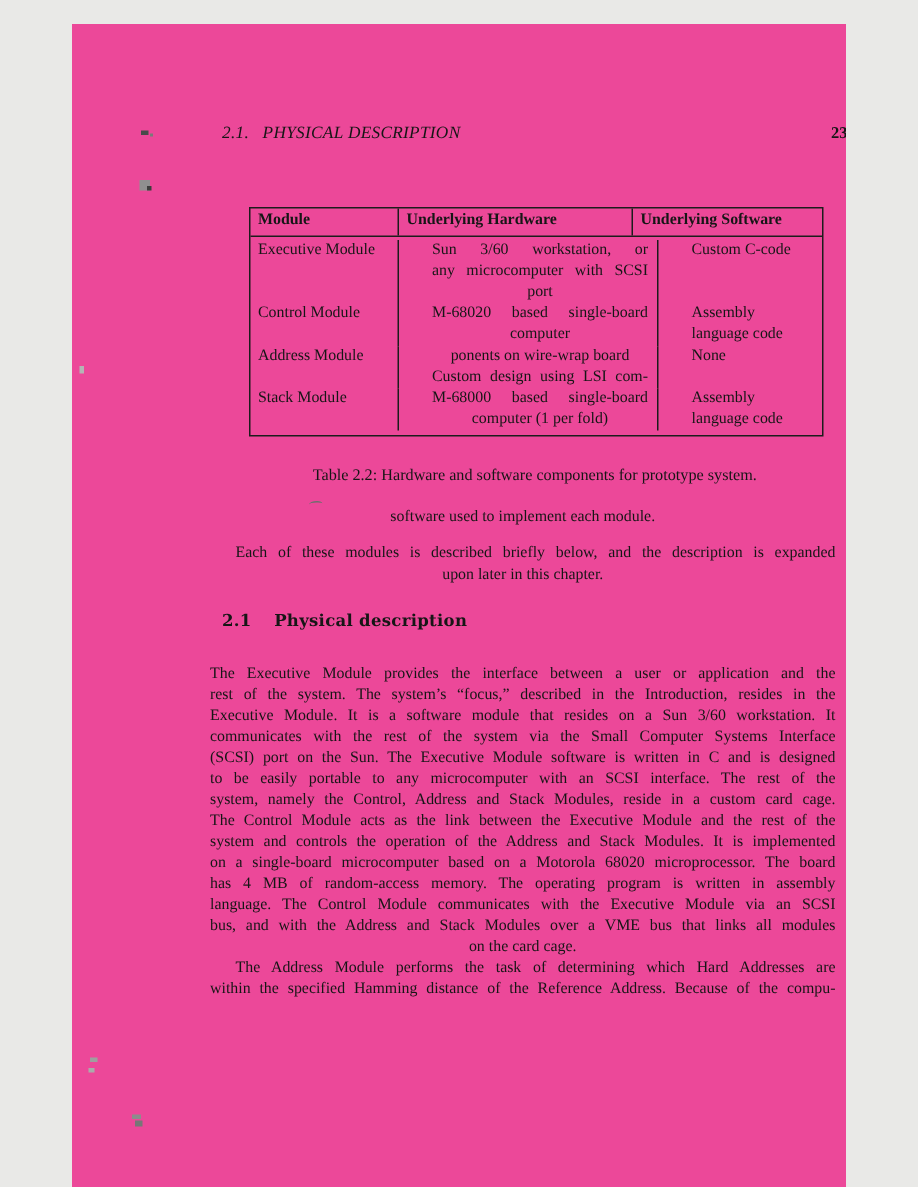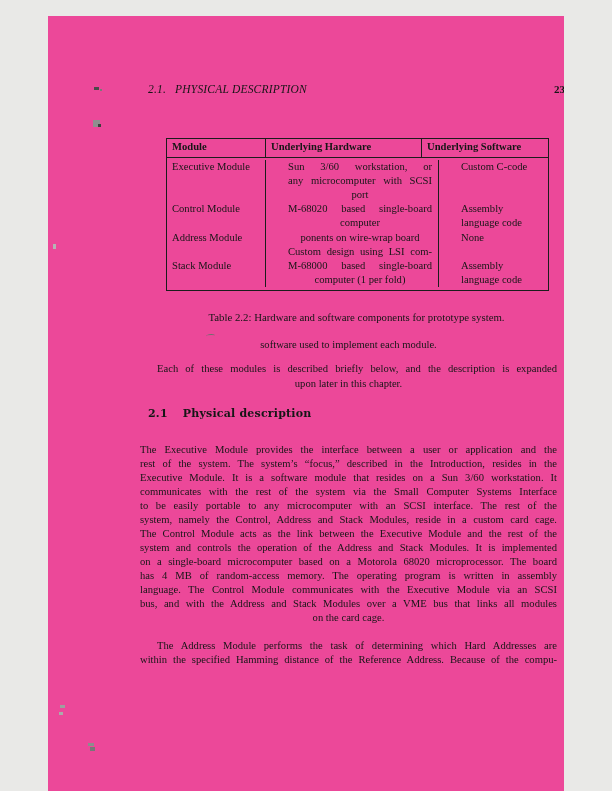--- a/index.html
+++ b/index.html
@@ -146,20 +146,21 @@
 
   <div class="heading">
     <span class="num">2.1</span><span>Physical description</span>
   </div>
 
   <div class="para p2">
       <div class="tline fill">The Executive Module provides the interface between a user or application and the</div>
       <div class="tline fill">rest of the system. The system’s “focus,” described in the Introduction, resides in the</div>
       <div class="tline fill">Executive Module. It is a software module that resides on a Sun 3/60 workstation. It</div>
       <div class="tline fill">communicates with the rest of the system via the Small Computer Systems Interface</div>
+      <div class="tline fill">(SCSI) port on the Sun. The Executive Module software is written in C and is designed</div>
       <div class="tline fill">to be easily portable to any microcomputer with an SCSI interface. The rest of the</div>
       <div class="tline fill">system, namely the Control, Address and Stack Modules, reside in a custom card cage.</div>
       <div class="tline fill">The Control Module acts as the link between the Executive Module and the rest of the</div>
       <div class="tline fill">system and controls the operation of the Address and Stack Modules. It is implemented</div>
       <div class="tline fill">on a single-board microcomputer based on a Motorola 68020 microprocessor. The board</div>
       <div class="tline fill">has 4 MB of random-access memory. The operating program is written in assembly</div>
       <div class="tline fill">language. The Control Module communicates with the Executive Module via an SCSI</div>
       <div class="tline fill">bus, and with the Address and Stack Modules over a VME bus that links all modules</div>
       <div class="tline">on the card cage.</div>
     </div>

